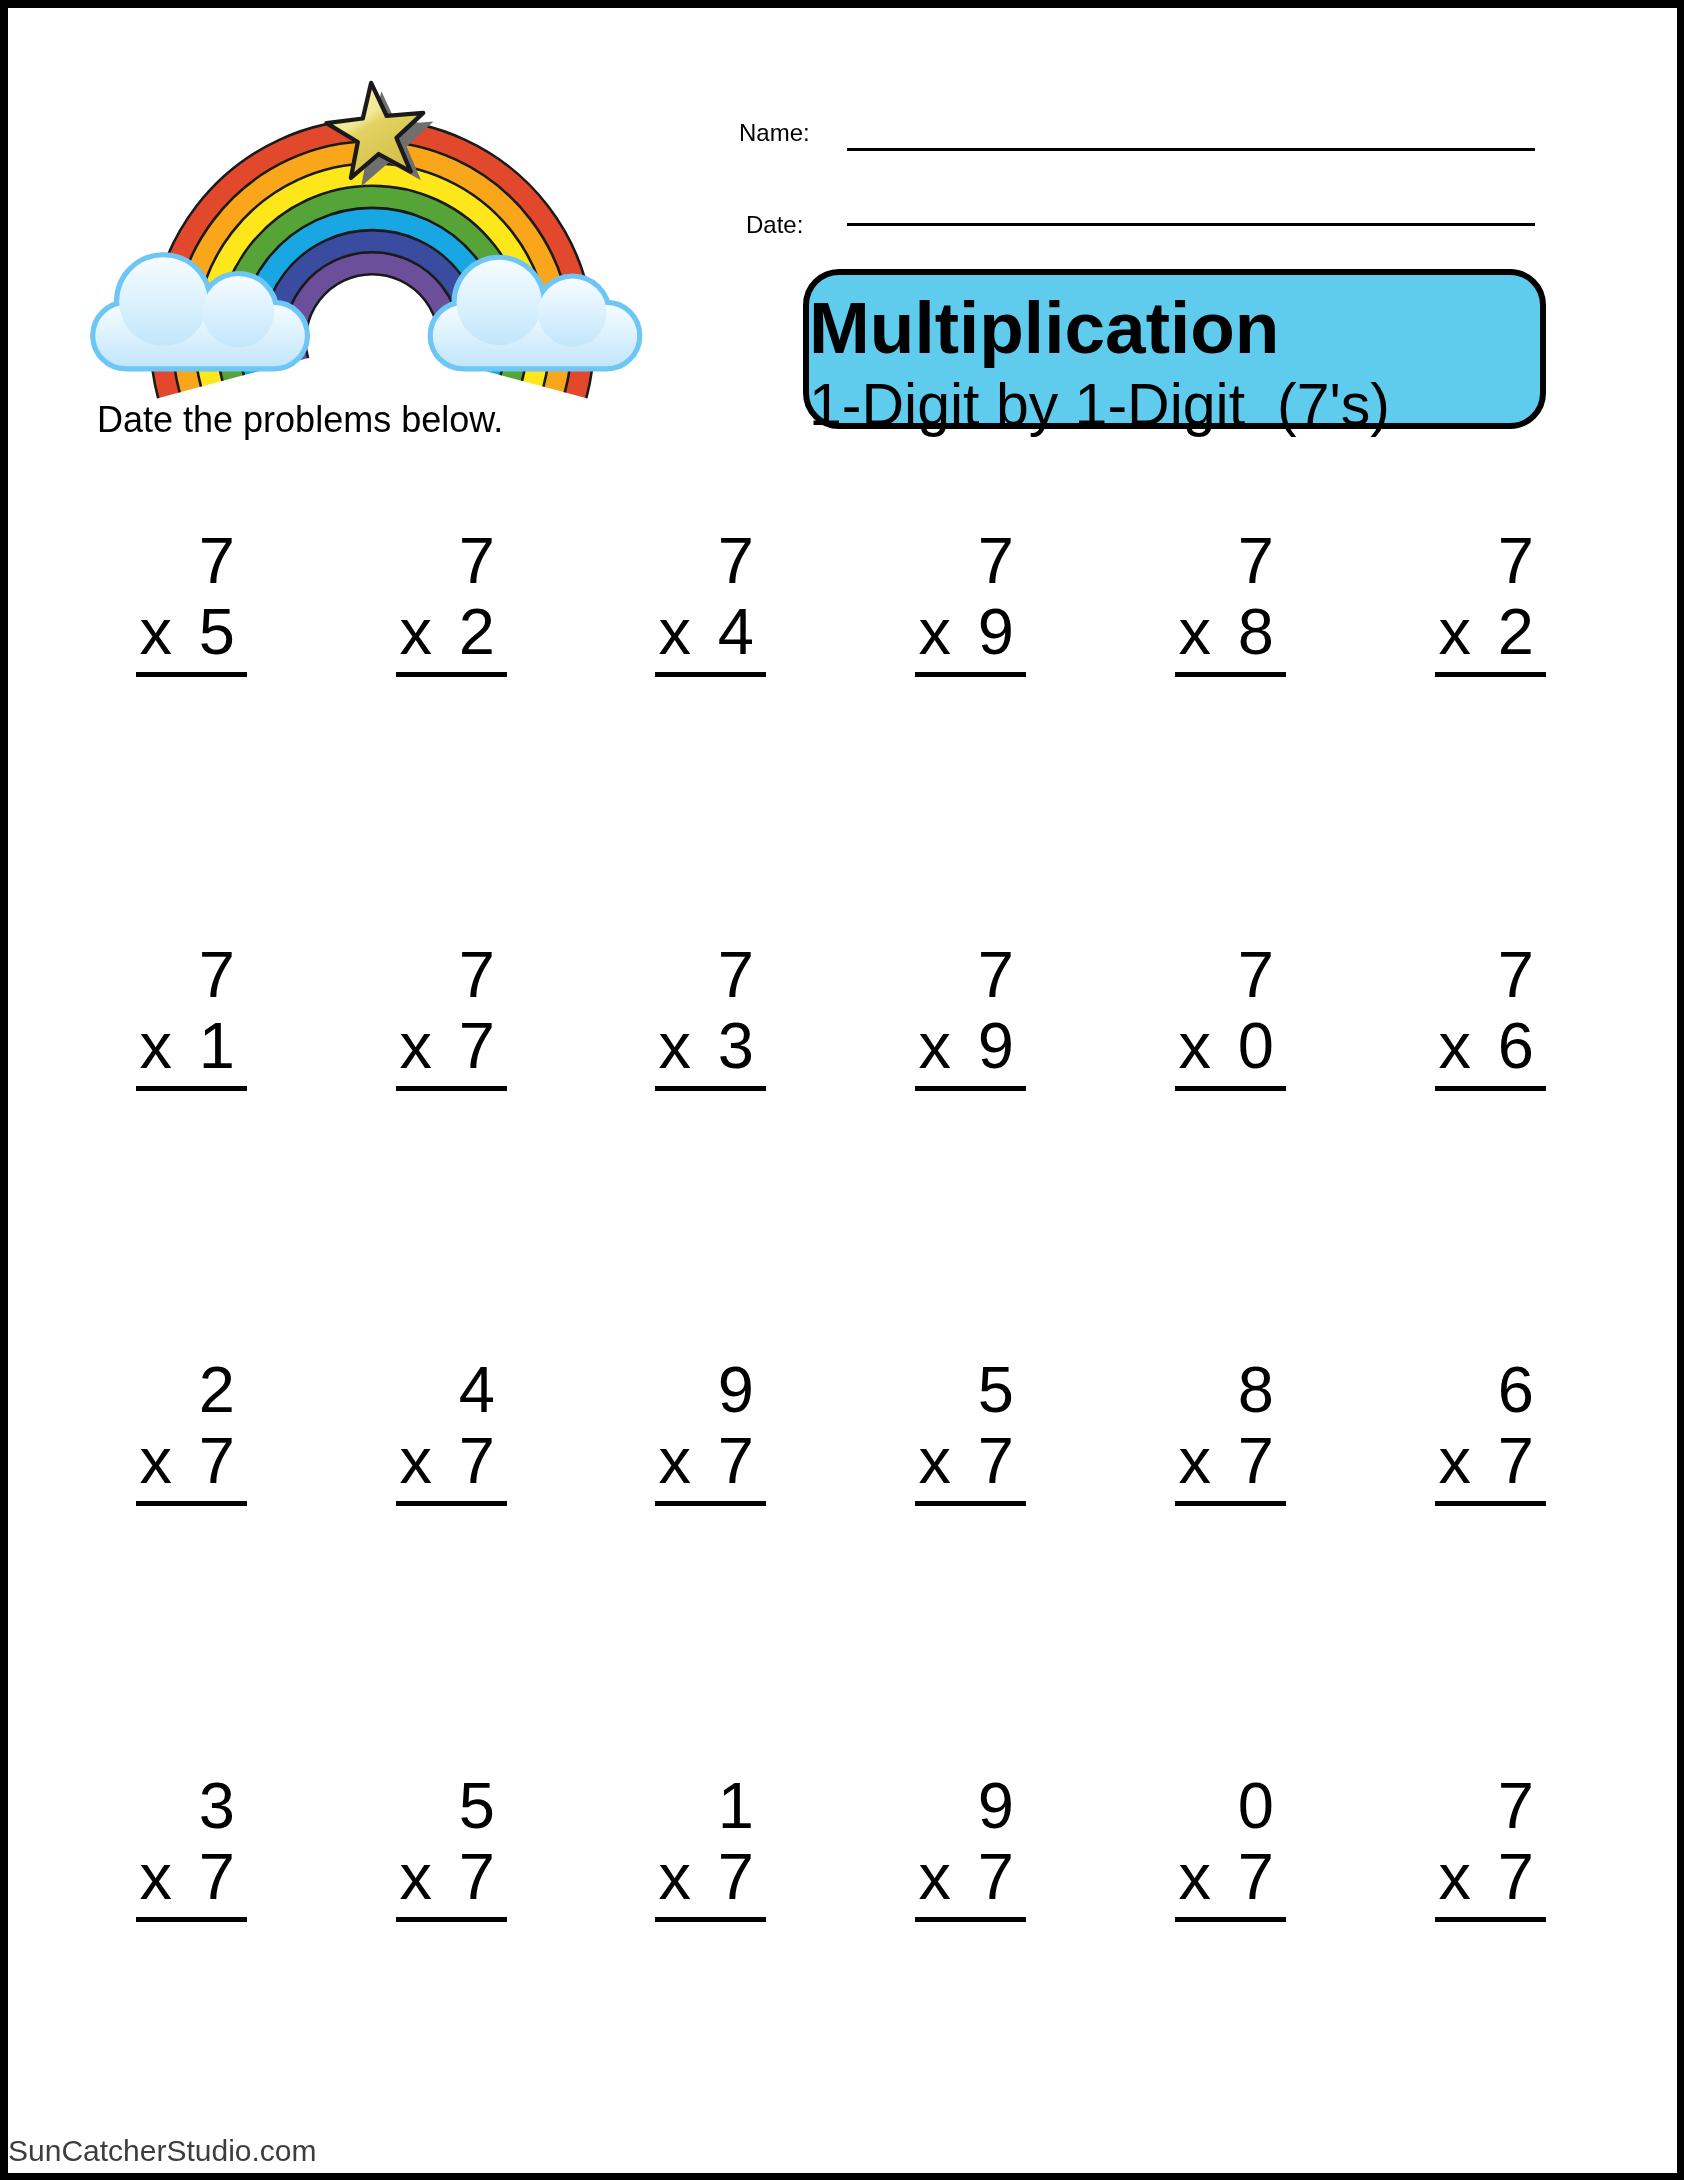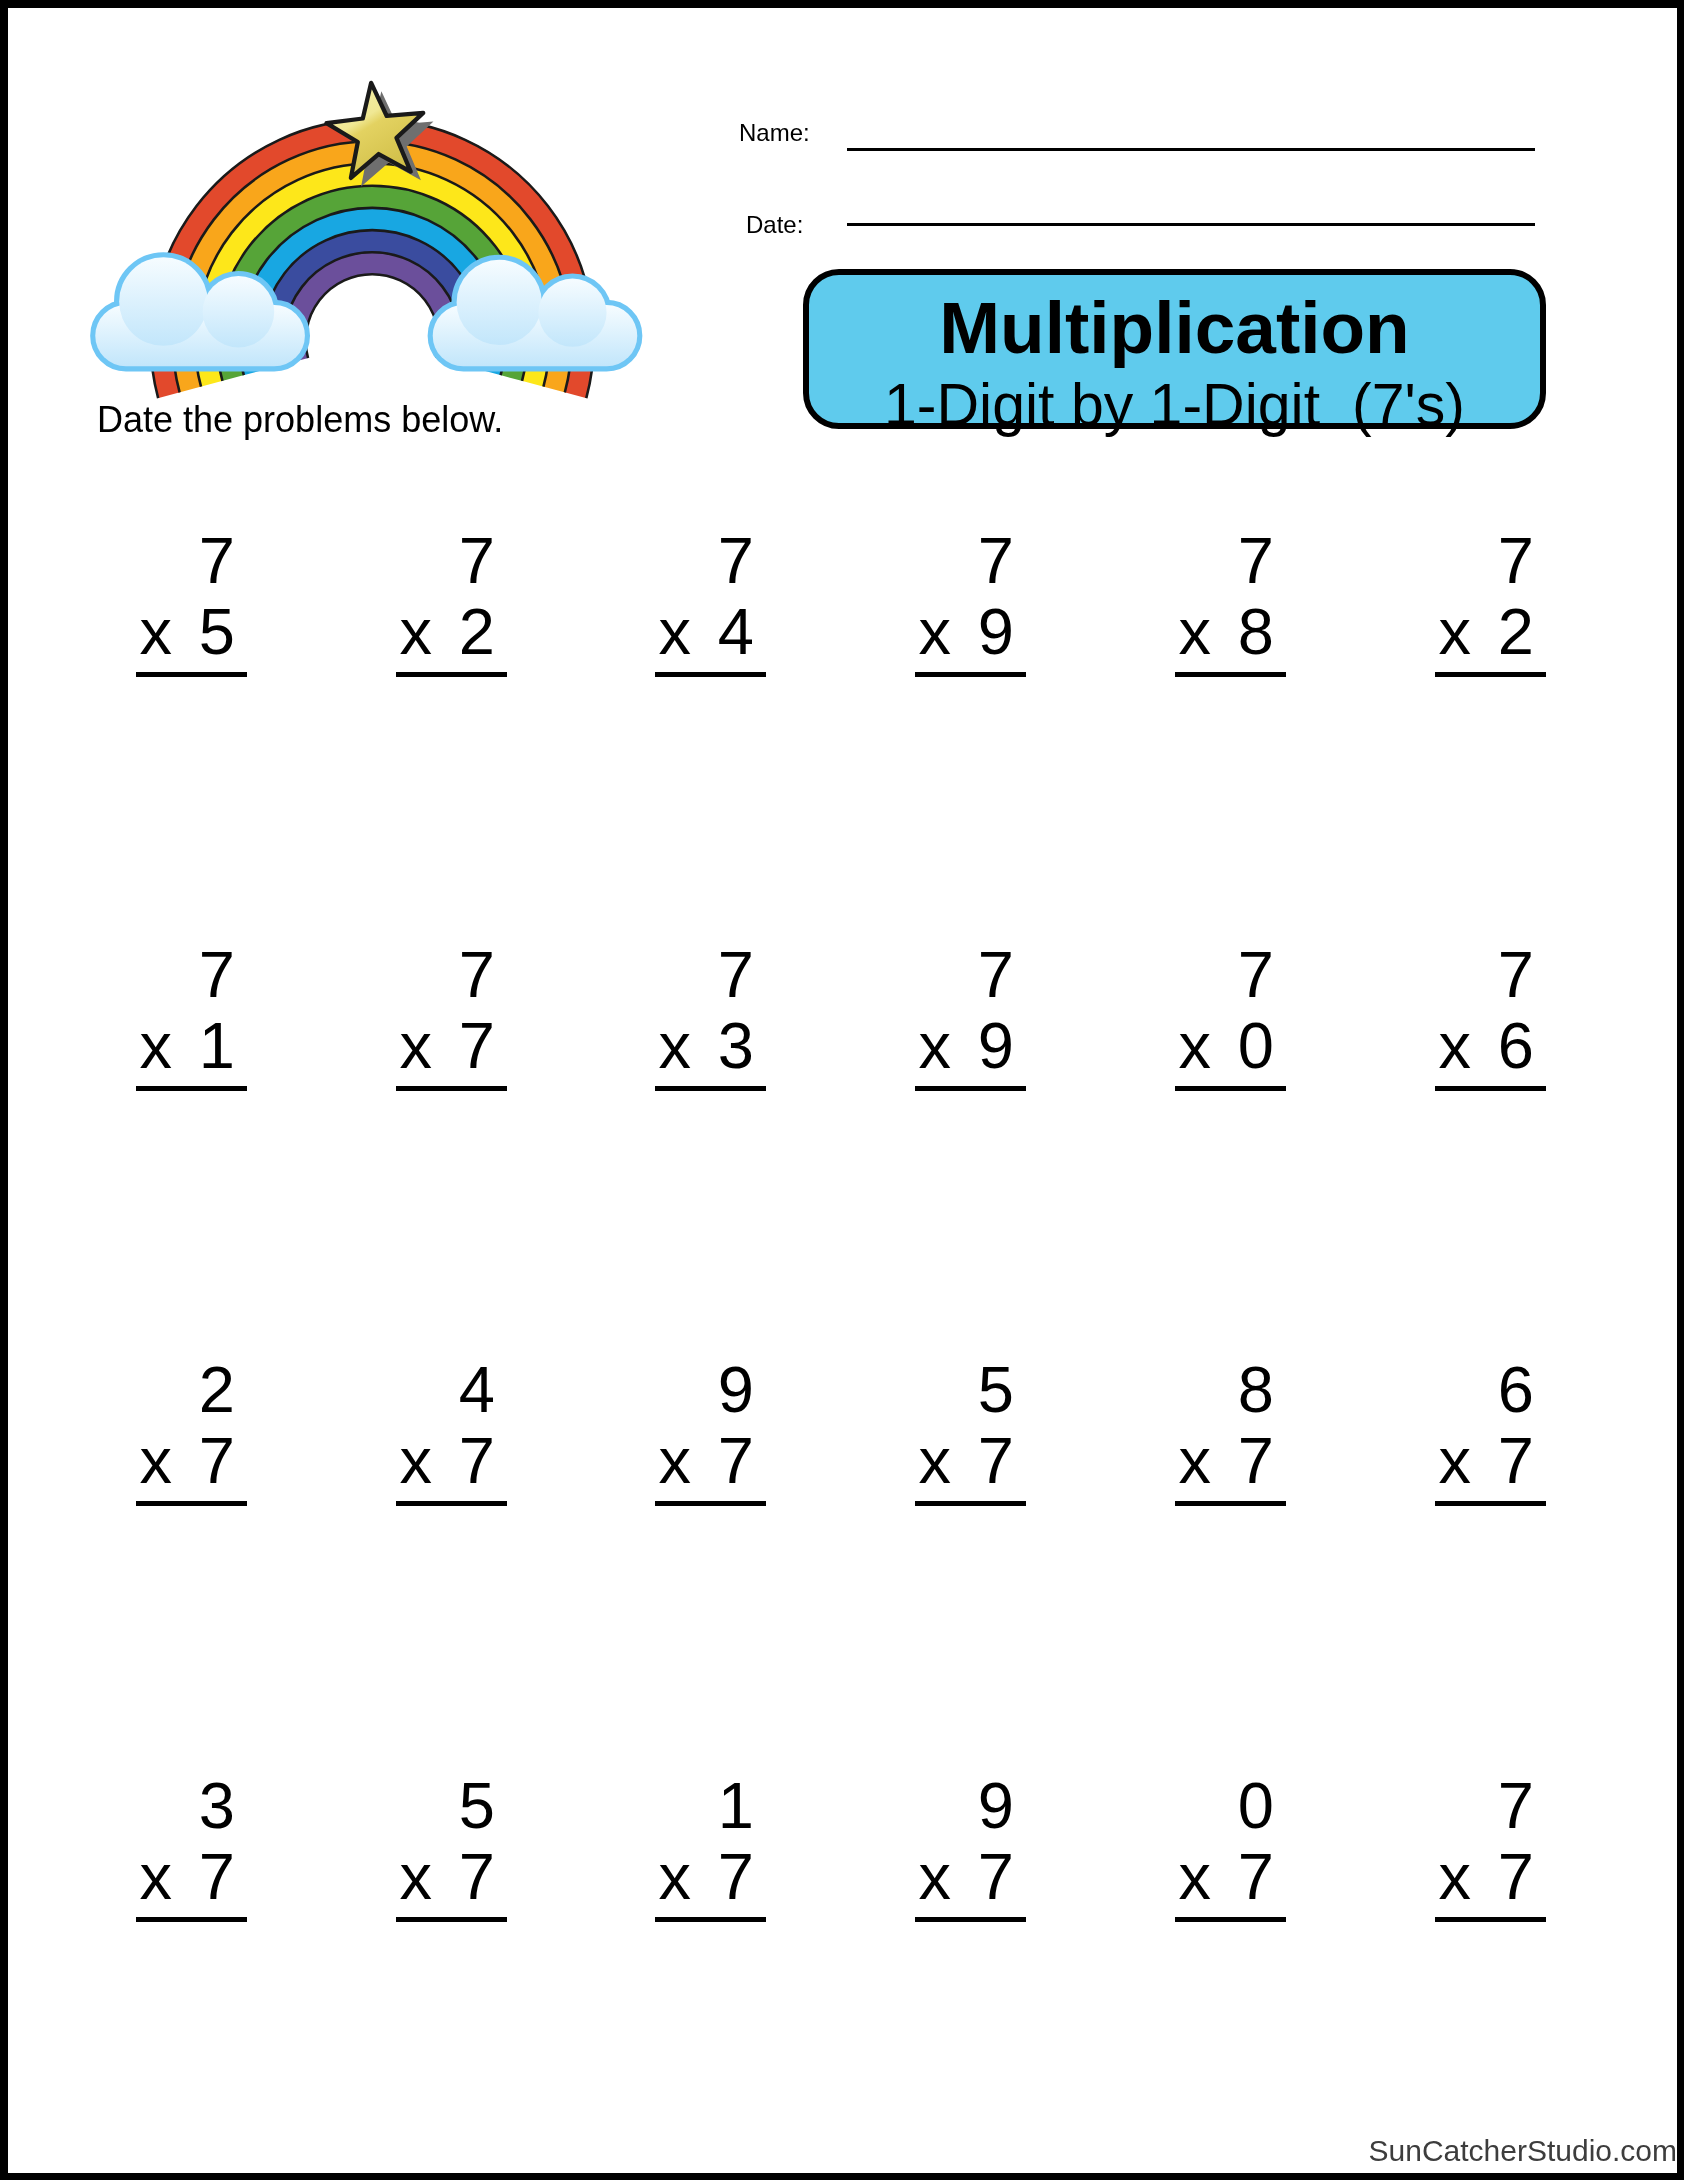--- a/index.html
+++ b/index.html
@@ -14,33 +14,33 @@
     overflow:hidden;
   }
   .abs{position:absolute;}
   
   .field-label{position:absolute;font-size:24px;line-height:37px;}
   .hline{position:absolute;height:2.6px;background:#000;}
   .instruction{position:absolute;left:89px;top:392px;font-size:36px;line-height:39px;}
   .title-box{
     position:absolute;left:795px;top:261px;width:743px;height:160px;
     box-sizing:border-box;border:6.8px solid #000;border-radius:36px;
-    background:#5FCBED;text-align:center;
+    background:#5FCBED;text-align:left;
   }
   .box-title{font-size:73px;font-weight:bold;line-height:78px;margin-top:13.6px;}
   .box-sub{font-size:59px;line-height:49px;margin-top:14px;}
   .box-sub .gap{display:inline-block;width:32px;}
   
   .cell{position:absolute;width:111px;}
   .pt{font-size:65px;line-height:66px;text-align:right;padding-right:12px;}
   .pb{font-size:65px;line-height:66px;display:flex;justify-content:space-between;
       margin-top:5.1px;padding-left:3.4px;padding-right:12px;}
   .pl{height:5.1px;background:#000;margin-top:6.8px;}
   
-  .footer{position:absolute;left:0;top:2126px;width:100%;text-align:right;
+  .footer{position:absolute;left:0;top:2126px;width:100%;text-align:left;
           font-size:30px;color:#3d3d3d;}
 </style>
 </head>
 <body>
 
 <div class="page">
 
   <svg class="abs" style="left:60px;top:43px" width="588" height="375" viewBox="0 0 690 440">
     <defs>
       <linearGradient id="sg" x1="0" y1="0" x2="0.5" y2="1">

